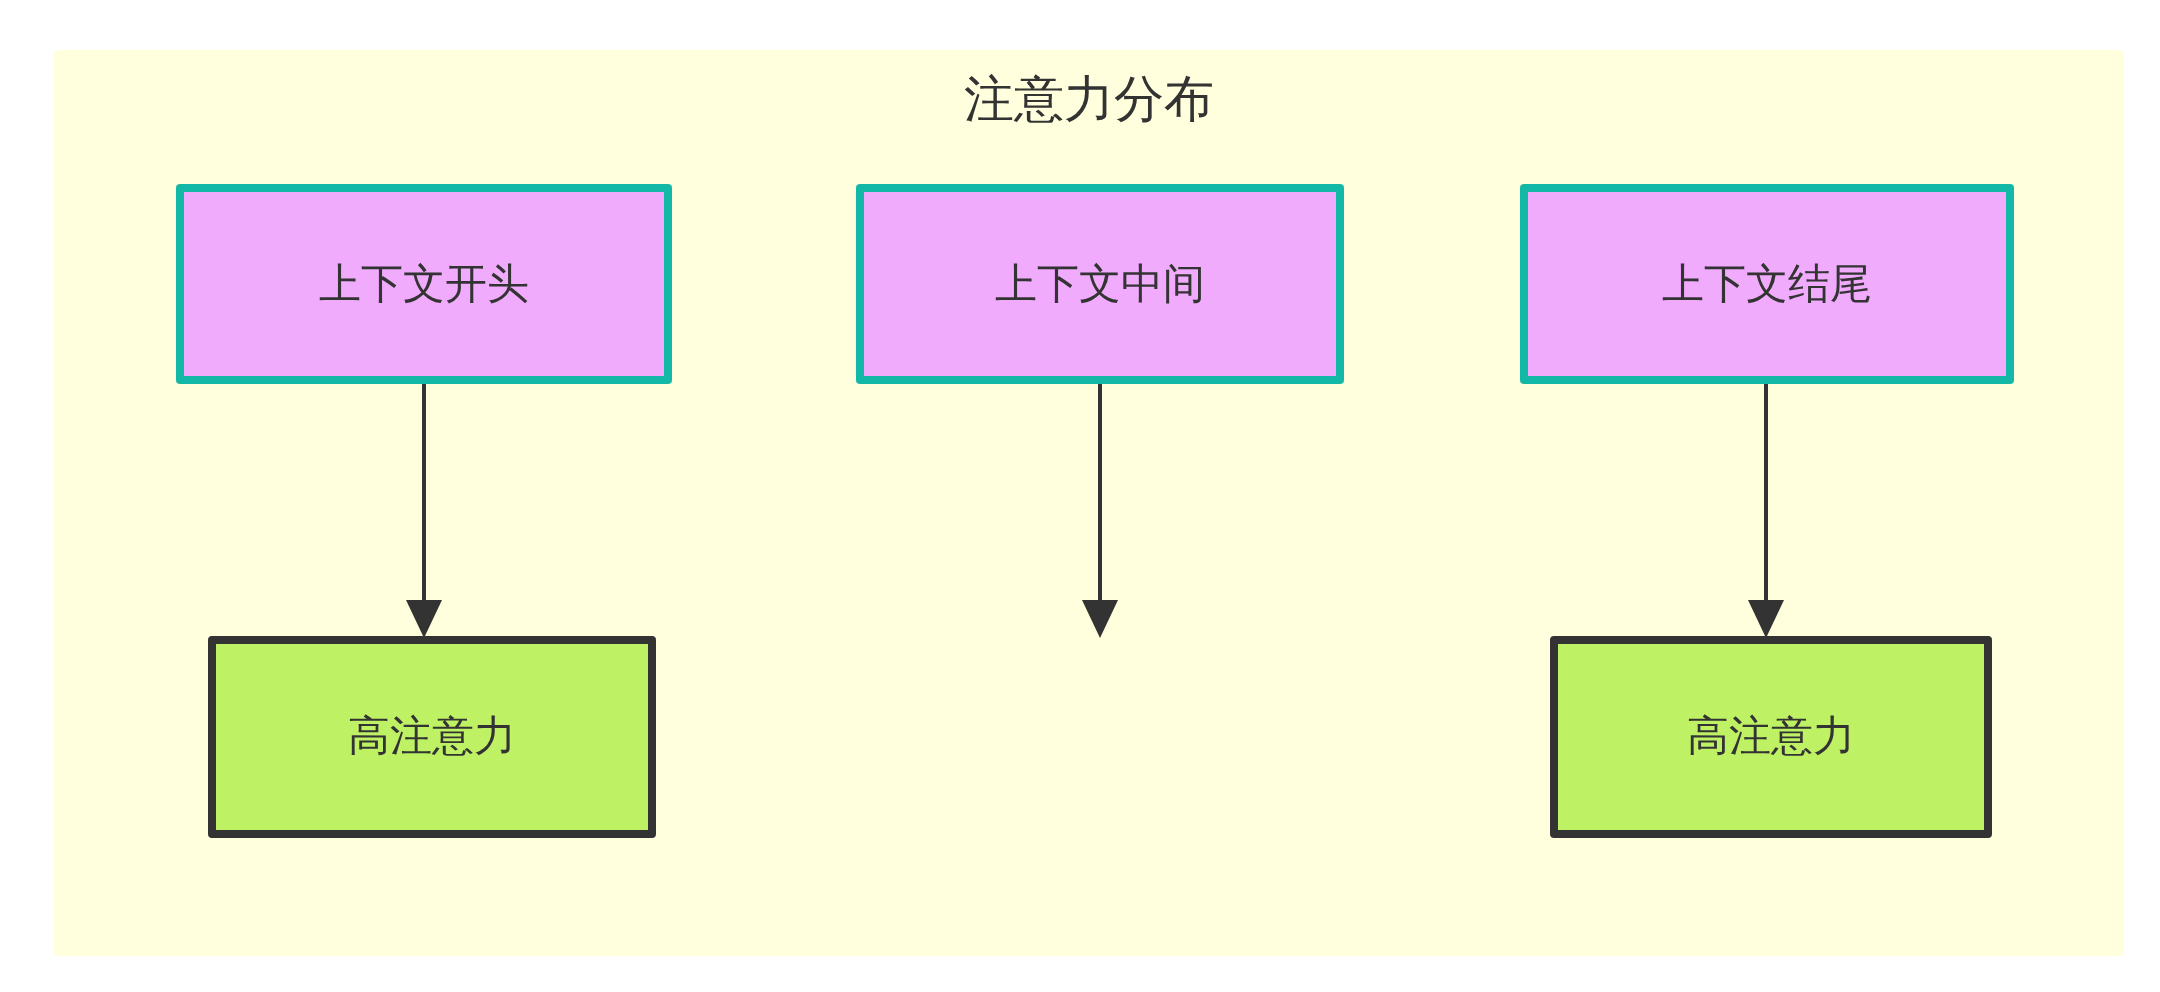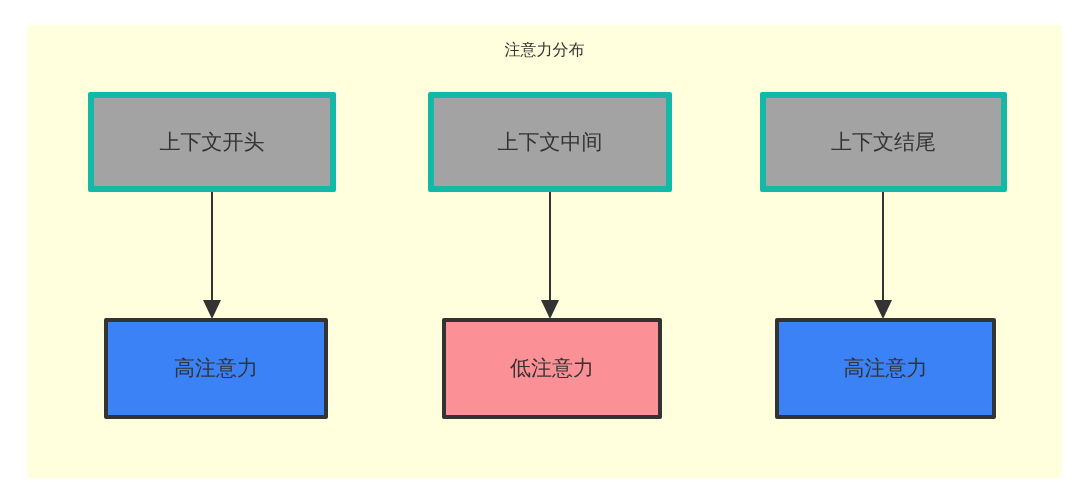--- a/index.html
+++ b/index.html
@@ -34,50 +34,50 @@
     border-color: #b5b532;
     border-radius: 2px;
   }
 
   .subgraph-title {
     position: absolute;
     left: 0;
     top: 12px;
     width: 100%;
     text-align: center;
-    font-size: 16px;
+    font-size: 25px;
     color: #333333;
     line-height: 26px;
     white-space: nowrap;
   }
 
   
   .node {
     position: absolute;
     box-sizing: border-box;
     display: flex;
     align-items: center;
     justify-content: center;
     font-size: 21px;
     color: #333333;
     line-height: 1;
     white-space: nowrap;
   }
 
   .node.ctx {
-    background: #a3a3a3;
-    border: 6px solid #14b8a6;
+    background: #f0abfc;
+    border: 4px solid #14b8a6;
     border-radius: 2px;
   }
 
   .node.attn {
     border: 4px solid #333333;
     border-radius: 2px;
   }
-  .node.attn.high { background: #3b82f6; }
+  .node.attn.high { background: #bef264; }
   .node.attn.low  { background: #fb9197; }
 
   
   .edge {
     position: absolute;
     overflow: visible;
   }
   .edge line {
     stroke: #333333;
     stroke-width: 2;
@@ -119,21 +119,18 @@
   </div>
 
   <div class="node ctx" style="left:428px; top:92px; width:244px; height:100px;">
     <span>上下文中间</span>
   </div>
 
   <div class="node attn high" style="left:104px; top:318px; width:224px; height:101px;">
     <span>高注意力</span>
   </div>
 
-  <div class="node attn low" style="left:442px; top:318px; width:220px; height:101px;">
-    <span>低注意力</span>
-  </div>
 
   <div class="node attn high" style="left:775px; top:318px; width:221px; height:101px;">
     <span>高注意力</span>
   </div>
 
 </div>
 
 </body></html>

